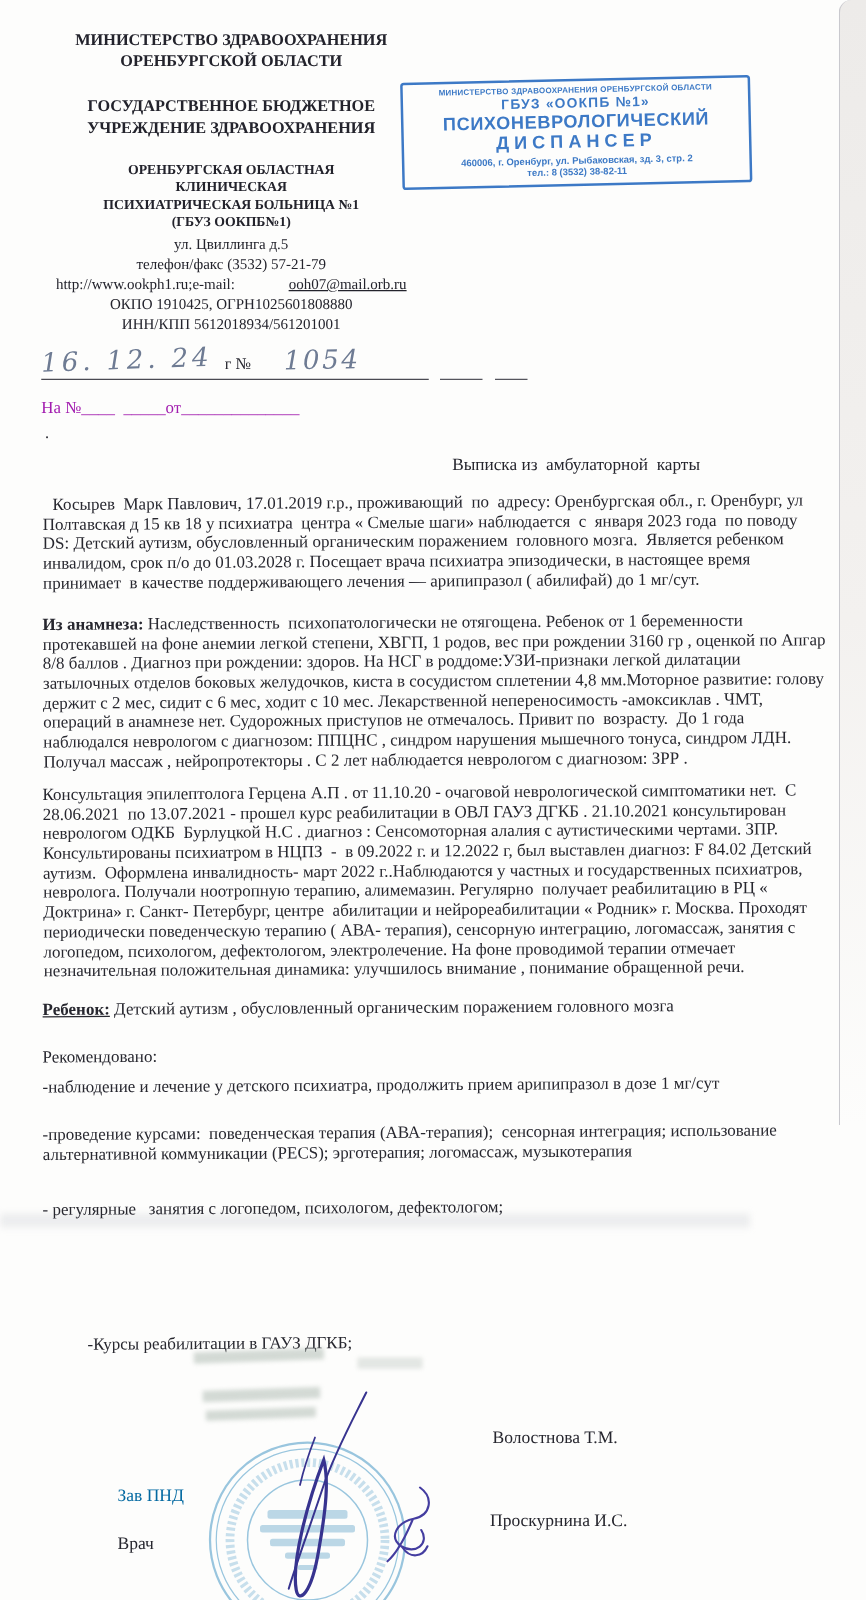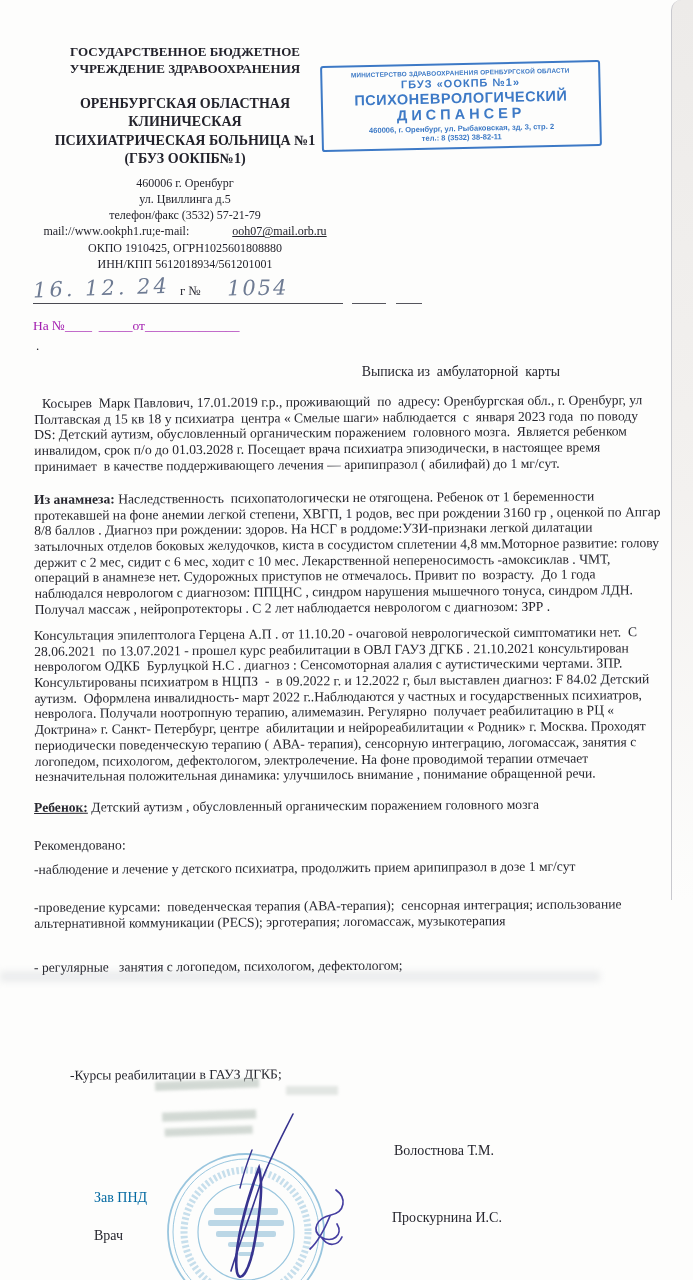--- a/index.html
+++ b/index.html
@@ -13,21 +13,21 @@
     border-left:1px solid #c9c9ce;
     background:linear-gradient(to bottom, #edebe9 0%, #f3f1ef 55%, rgba(247,246,244,0) 100%);
     border-top-left-radius:10px; }
   .scan-band { position:absolute; left:0; top:971px; width:600px; height:11px;
     background:rgba(195,197,204,0.28); filter:blur(3px); }
 
   
   .letterhead { position:absolute; left:26px; top:24px; width:318px; text-align:center; color:#23232c; }
   .lh-ministry { font-weight:bold; font-size:13px; line-height:1.28; white-space:pre-line; }
   .lh-orgtype { font-weight:bold; font-size:13px; line-height:1.28; white-space:pre-line; margin-top:20px; }
-  .lh-orgname { font-weight:bold; font-size:14px; line-height:1.3; white-space:pre-line; margin-top:18px; }
+  .lh-orgname { font-weight:bold; font-size:11px; line-height:1.3; white-space:pre-line; margin-top:18px; }
   .lh-contact { font-size:12px; line-height:1.18; margin-top:2px; }
   .lh-link { text-decoration:underline;margin-left:40px; }
 
   
   .stamp-rect { position:absolute; left:321px; top:63px; width:280px; padding:4px 3px 5px;
     border:2.5px solid #2f70c2; border-radius:3px; transform:rotate(-1.3deg);
     text-align:center; color:#2f70c2; font-family:"Liberation Sans","DejaVu Sans",sans-serif; opacity:.93; }
   .stamp-l1 { font-size:6.4px; font-weight:bold; letter-spacing:.2px; }
   .stamp-l2 { font-size:11px; font-weight:bold; margin-top:1px; letter-spacing:1px; }
   .stamp-l3 { font-size:14.5px; font-weight:bold; letter-spacing:.5px; margin-top:1px; }
@@ -84,30 +84,31 @@
 </style>
 </head>
 <body>
 
 <div class="page">
 
   <div class="page-edge-right"></div>
   <div class="scan-band"></div>
 
   <div class="letterhead">
+    <div class="lh-ministry">МИНИСТЕРСТВО ЗДРАВООХРАНЕНИЯ
+ОРЕНБУРГСКОЙ ОБЛАСТИ</div>
     <div class="lh-orgtype">ГОСУДАРСТВЕННОЕ БЮДЖЕТНОЕ
 УЧРЕЖДЕНИЕ ЗДРАВООХРАНЕНИЯ</div>
     <div class="lh-orgname">ОРЕНБУРГСКАЯ ОБЛАСТНАЯ
 КЛИНИЧЕСКАЯ
 ПСИХИАТРИЧЕСКАЯ БОЛЬНИЦА №1
 (ГБУЗ ООКПБ№1)</div>
-    <div class="lh-contact" style="margin-top:8px;">460006 г. Оренбург</div>
     <div class="lh-contact">ул. Цвиллинга д.5</div>
     <div class="lh-contact">телефон/факс (3532) 57-21-79</div>
-    <div class="lh-contact"><span>mail://www.ookph1.ru;e-mail: </span><span class="lh-link">ooh07@mail.orb.ru</span></div>
+    <div class="lh-contact"><span>http://www.ookph1.ru;e-mail: </span><span class="lh-link">ooh07@mail.orb.ru</span></div>
     <div class="lh-contact">ОКПО 1910425, ОГРН1025601808880</div>
     <div class="lh-contact">ИНН/КПП 5612018934/561201001</div>
   </div>
 
   <div class="stamp-rect">
     <div class="stamp-l1">МИНИСТЕРСТВО ЗДРАВООХРАНЕНИЯ ОРЕНБУРГСКОЙ ОБЛАСТИ</div>
     <div class="stamp-l2">ГБУЗ «ООКПБ №1»</div>
     <div class="stamp-l3">ПСИХОНЕВРОЛОГИЧЕСКИЙ</div>
     <div class="stamp-l4">ДИСПАНСЕР</div>
     <div class="stamp-l5">460006, г. Оренбург, ул. Рыбаковская, зд. 3, стр. 2</div>

